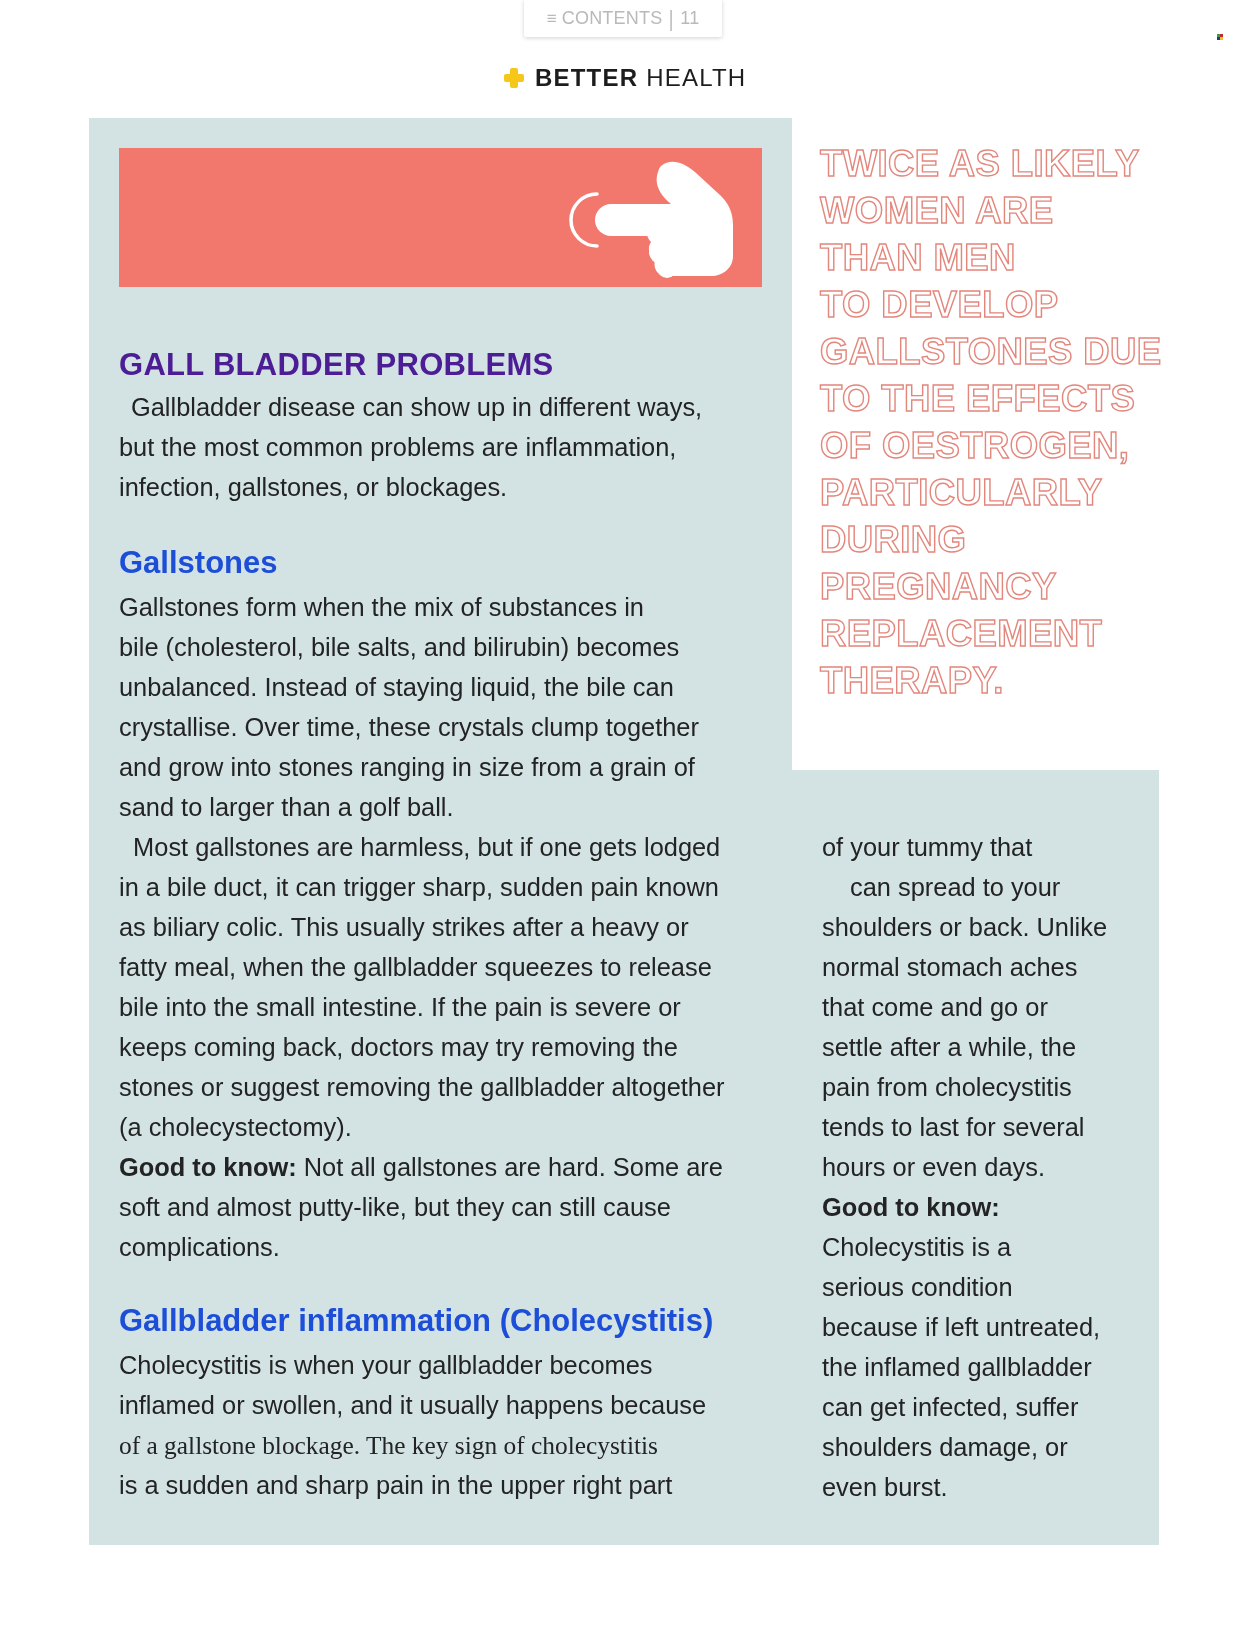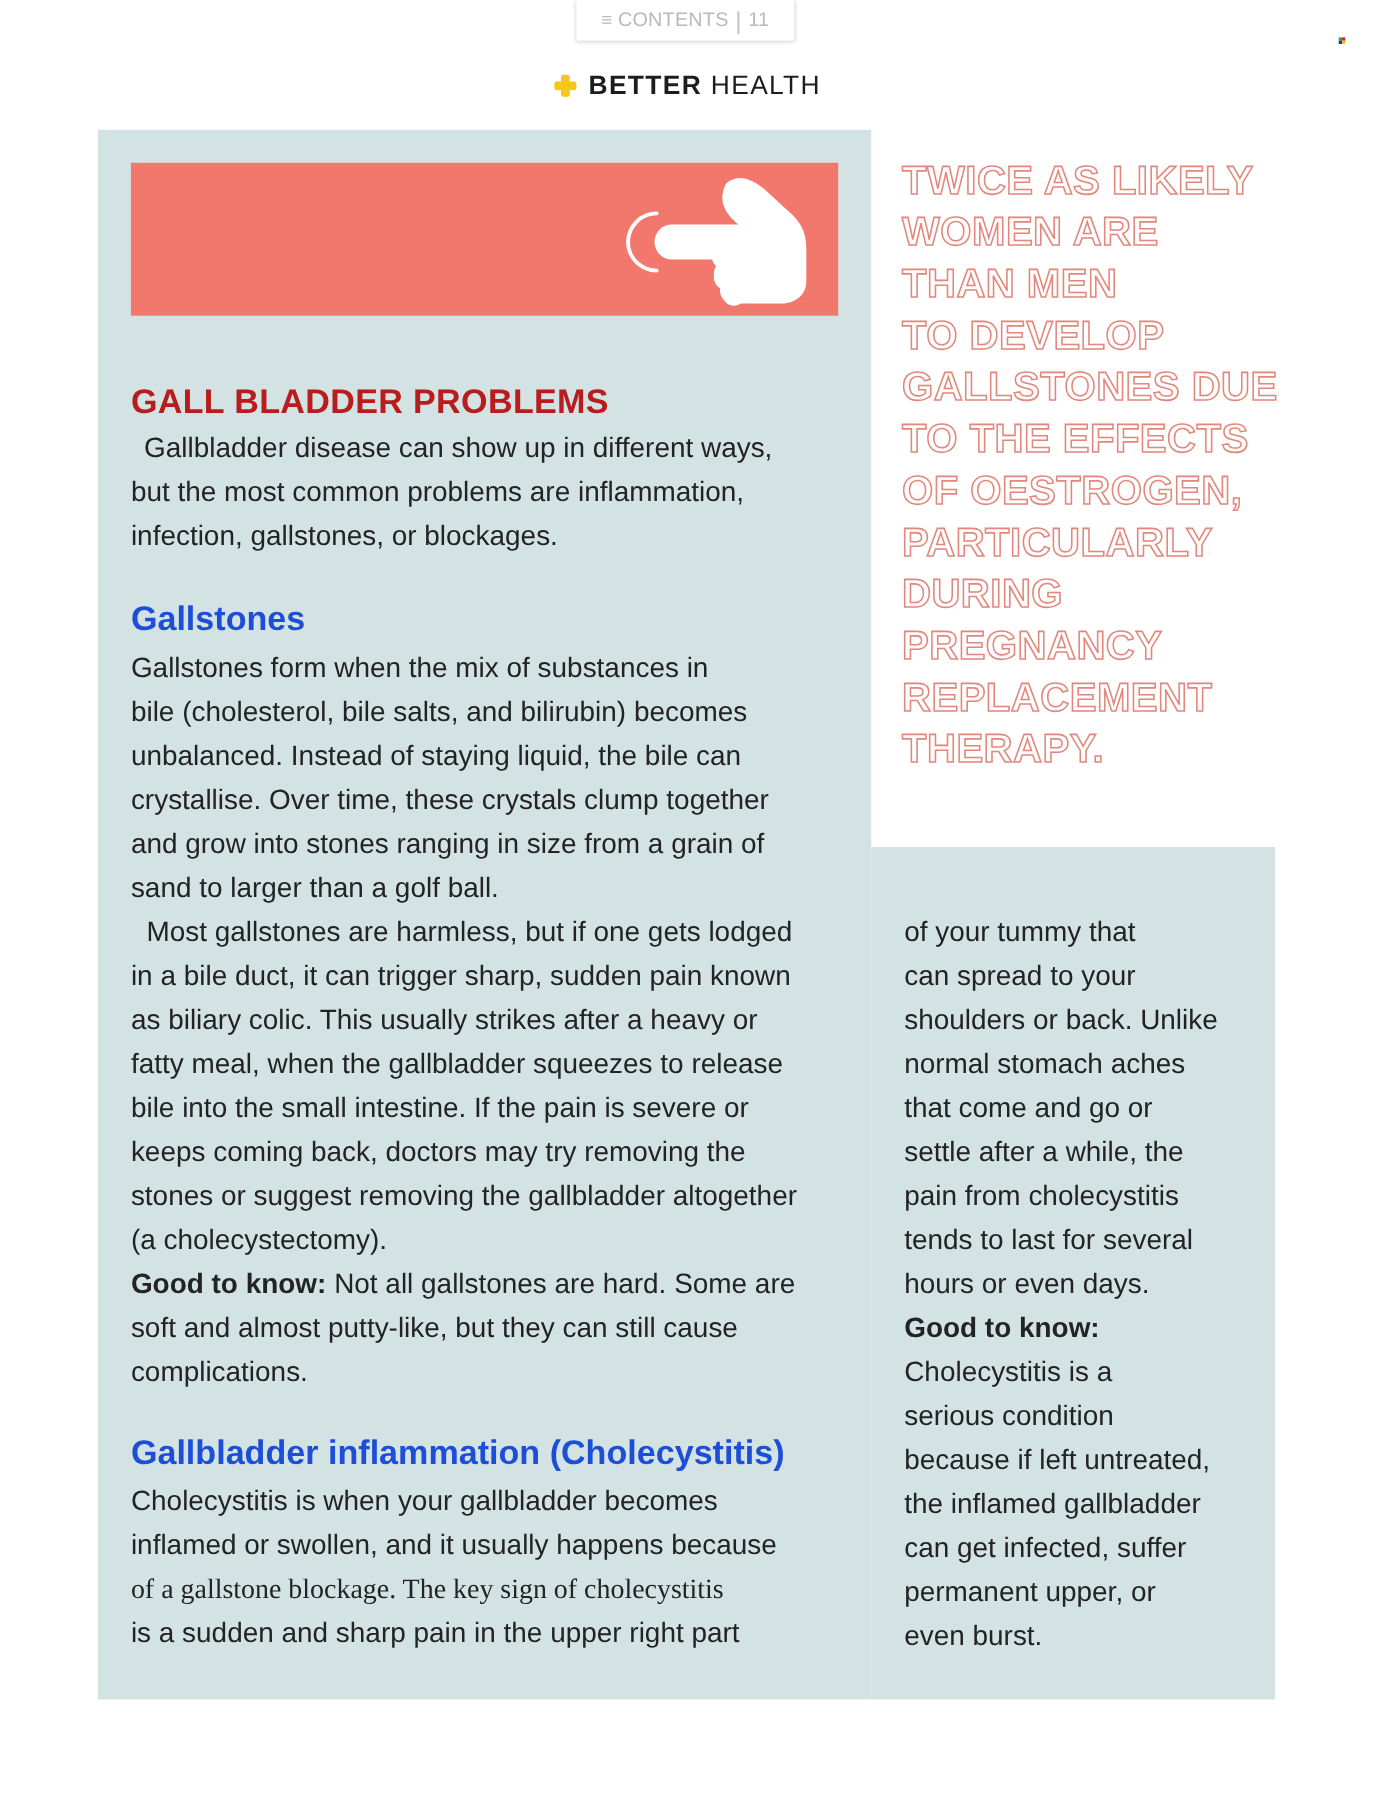--- a/index.html
+++ b/index.html
@@ -159,21 +159,21 @@
     font-size: 25.4px;
     line-height: 40px;
     color: #232323;
   }
   .h-main {
     position: absolute;
     white-space: nowrap;
     font-size: 31px;
     font-weight: 700;
     letter-spacing: 0.3px;
-    color: #b91c1c;
+    color: #4c1d95;
   }
   .h-sub {
     position: absolute;
     white-space: nowrap;
     font-size: 31px;
     font-weight: 700;
     color: #1d4ed8;
     text-align: right;
   }
   .bold-run { font-weight: 700; }
@@ -265,30 +265,30 @@
   <div class="h-sub" style="top:1303px;">Gallbladder inflammation (Cholecystitis)</div>
 
   <div class="body-line" style="top:1345px;">Cholecystitis is when your gallbladder becomes</div>
   <div class="body-line" style="top:1385px;">inflamed or swollen, and it usually happens because</div>
   <div class="body-line" style="top:1425px;font-family:Liberation Serif, serif;">of a gallstone blockage. The key sign of cholecystitis</div>
   <div class="body-line" style="top:1465px;">is a sudden and sharp pain in the upper right part</div>
 </div>
 
 <div class="col-right" style="top:0;">
   <div class="body-line" style="top:827px;">of your tummy that</div>
-  <div class="body-line" style="top:867px;">can spread to your</div>
+  <div class="body-line" style="top:867px;margin-left:28px;">can spread to your</div>
   <div class="body-line" style="top:907px;">shoulders or back. Unlike</div>
   <div class="body-line" style="top:947px;">normal stomach aches</div>
   <div class="body-line" style="top:987px;">that come and go or</div>
   <div class="body-line" style="top:1027px;">settle after a while, the</div>
   <div class="body-line" style="top:1067px;">pain from cholecystitis</div>
   <div class="body-line" style="top:1107px;">tends to last for several</div>
   <div class="body-line" style="top:1147px;">hours or even days.</div>
 
   <div class="body-line bold-run" style="top:1187px;">Good to know:</div>
   <div class="body-line" style="top:1227px;">Cholecystitis is a</div>
   <div class="body-line" style="top:1267px;">serious condition</div>
   <div class="body-line" style="top:1307px;">because if left untreated,</div>
   <div class="body-line" style="top:1347px;">the inflamed gallbladder</div>
   <div class="body-line" style="top:1387px;">can get infected, suffer</div>
-  <div class="body-line" style="top:1427px;">permanent upper, or</div>
+  <div class="body-line" style="top:1427px;">shoulders damage, or</div>
   <div class="body-line" style="top:1467px;">even burst.</div>
 </div>
 
 </body></html>

